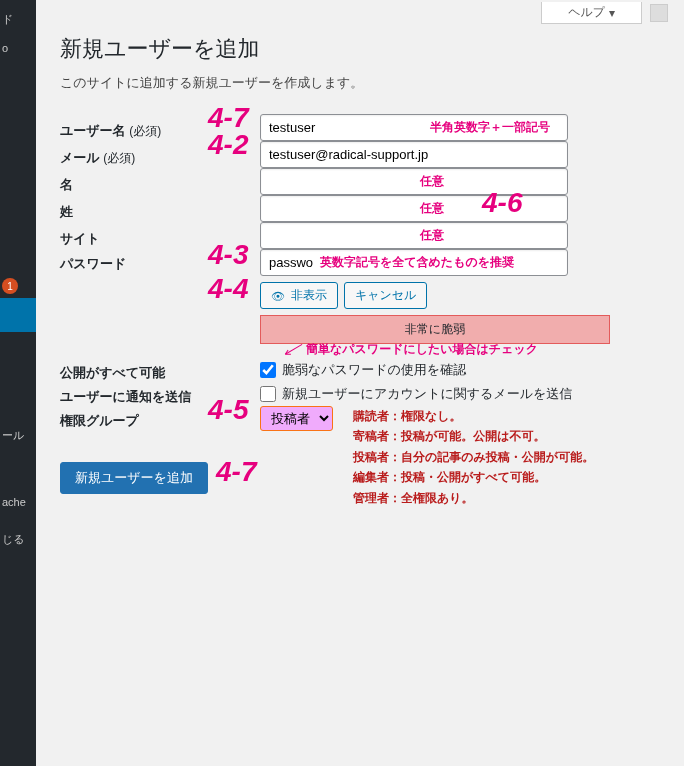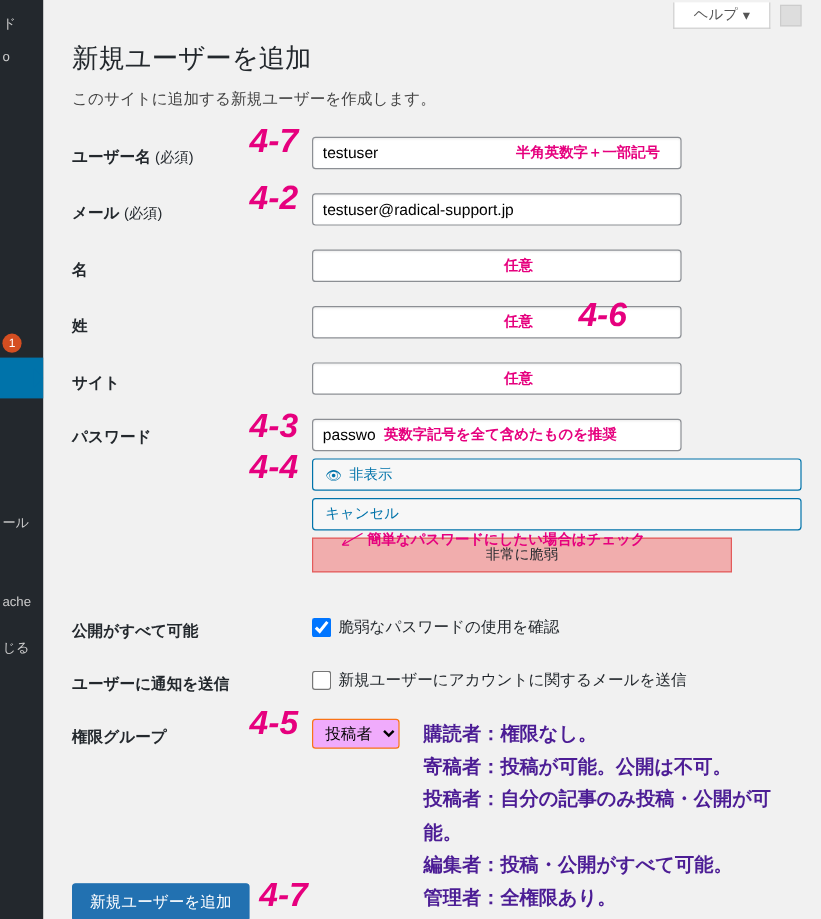--- a/index.html
+++ b/index.html
@@ -58,21 +58,21 @@
       justify-content: flex-end;
       align-items: center;
       gap: 8px;
       height: 26px;
       margin-bottom: 4px;
     }
     .help-tab {
       border: 1px solid #ccc;
       border-top: none;
       background: #fff;
-      padding: 2px 16px;
+      padding: 2px 26px;
       font-size: 12px;
       color: #555;
       display: flex;
       align-items: center;
       gap: 4px;
     }
     .avatar {
       width: 18px;
       height: 18px;
       background: #ddd;
@@ -85,21 +85,20 @@
       margin: 8px 0 10px;
     }
     .description {
       font-size: 13px;
       color: #444;
       margin-bottom: 22px;
     }
     .form-row {
       display: flex;
       align-items: flex-start;
-      margin-bottom: 20px;
       position: relative;
     }
     .form-row.row-inline{
       align-items: center;
     }
     .form-label {
       width: 200px;
       flex-shrink: 0;
       font-size: 13px;
       font-weight: 600;
@@ -132,21 +131,21 @@
       color: #0073aa;
       background: #f7f7f7;
       padding: 4px 10px;
       font-size: 12px;
       border-radius: 3px;
       cursor: pointer;
       display: inline-flex;
       align-items: center;
       gap: 4px;
     }
-    .btn-group { display: flex; gap: 6px; margin-top: 6px; flex-direction: column; }
+    .btn-group { display: flex; gap: 6px; margin-top: 6px; }
     .pw-strength {
       width: 350px;
       background: #f1adad;
       border: 1px solid #e35b5b;
       color: #23282d;
       text-align: center;
       padding: 5px;
       margin-top: 6px;
       font-size: 12px;
     }
@@ -180,22 +179,22 @@
       background: transparent;
       pointer-events: none;
     }
     .arrow-line {
       position: absolute;
       width: 30px;
       height: 14px;
       pointer-events: none;
     }
     .role-desc {
-      font-size: 16px;
-      color: #4c1d95;
+      font-size: 12px;
+      color: #b91c1c;
       font-weight: 700;
       line-height: 1.7;
     }
     .eye-icon::before { content: "👁"; font-size: 11px; margin-right: 2px;}
     .sidebar-text {
       position: absolute;
       color: #ccc;
       font-size: 11px;
       left: 2px;
       overflow: hidden;

